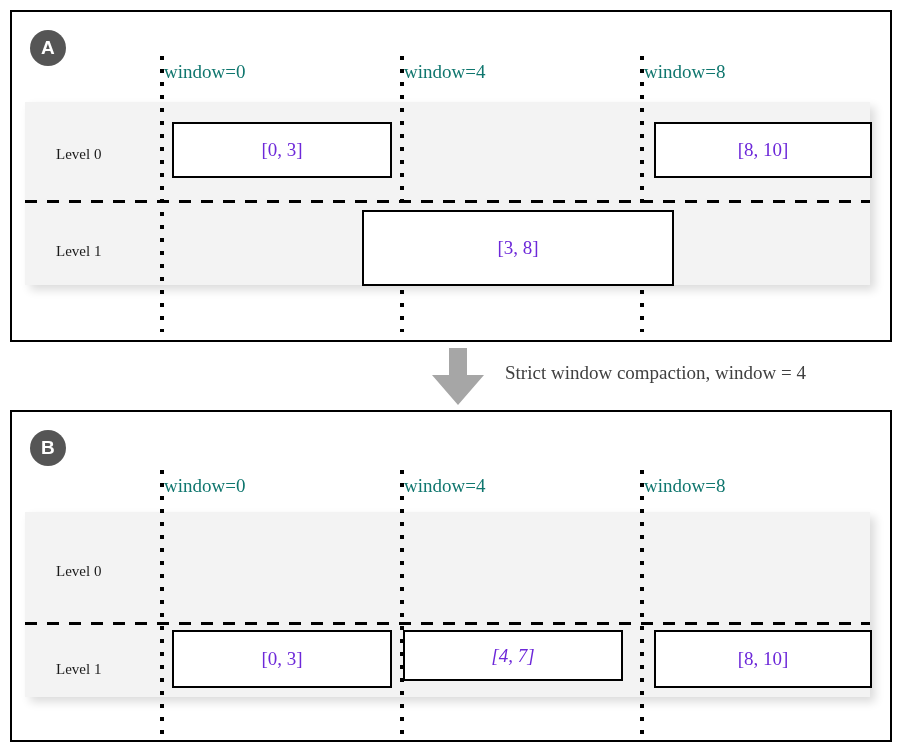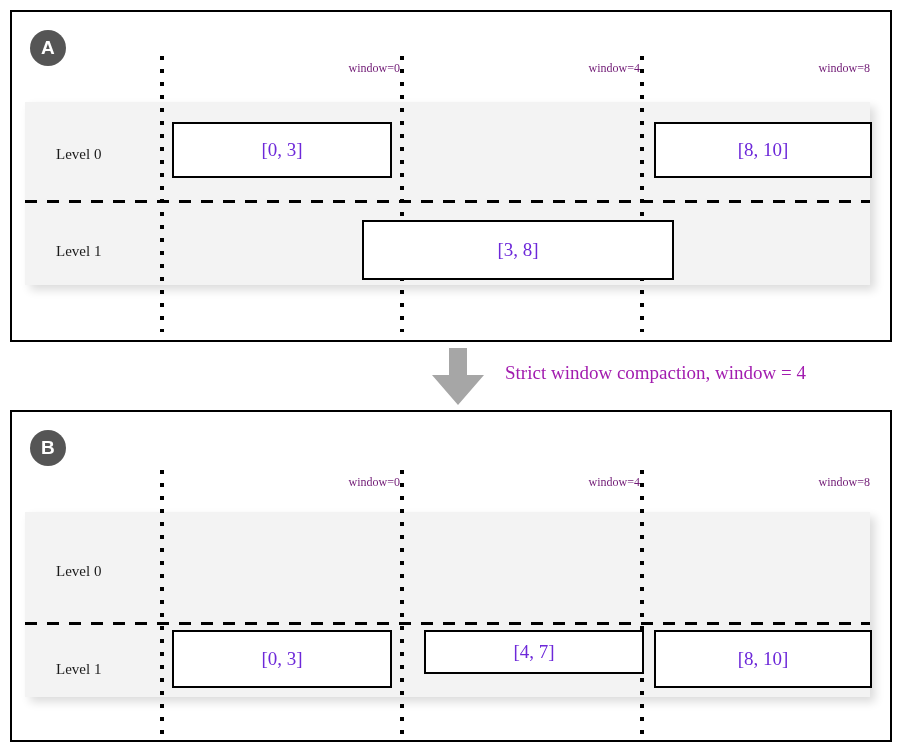--- a/index.html
+++ b/index.html
@@ -69,24 +69,24 @@
     position: absolute;
     height: 3px;
     background-image: linear-gradient(to right, #000 0 12px, transparent 12px 22px);
     background-size: 22px 3px;
     background-repeat: repeat-x;
   }
 
   
   .collabel {
     position: absolute;
-    text-align: right;
-    font-size: 12px;
+    text-align: left;
+    font-size: 19px;
     line-height: 1;
-    color: #701a75;
+    color: #0f766e;
     white-space: nowrap;
   }
 
   
   .rowlabel {
     position: absolute;
     font-size: 15px;
     line-height: 1;
     color: #1a1a1a;
     white-space: nowrap;
@@ -113,21 +113,21 @@
     top: 348px;
     width: 60px;
     height: 58px;
   }
   #arrow-wrap svg { display: block; }
   #transition-caption {
     position: absolute;
     left: 505px;
     top: 362px;
     font-size: 19px;
-    color: #a21caf;
+    color: #404040;
     white-space: nowrap;
   }
 </style>
 </head>
 <body>
 
 <div id="root">
 
   <div class="panel" id="panel-a">
 
@@ -143,21 +143,21 @@
 
     <div class="collabel" style="left:152px; top:50px; width:236px;">window=0</div>
     <div class="collabel" style="left:392px; top:50px; width:236px;">window=4</div>
     <div class="collabel" style="left:632px; top:50px; width:226px;">window=8</div>
 
     <div class="rowlabel" style="left:44px; top:135px;">Level 0</div>
     <div class="rowlabel" style="left:44px; top:232px;">Level 1</div>
 
     <div class="ivbox" style="left:160px; top:110px; width:220px; height:56px;">[0, 3]</div>
     <div class="ivbox" style="left:642px; top:110px; width:218px; height:56px;">[8, 10]</div>
-    <div class="ivbox" style="left:350px; top:208px; width:312px; height:60px;">[3, 8]</div>
+    <div class="ivbox" style="left:350px; top:198px; width:312px; height:76px;">[3, 8]</div>
   </div>
 
   <div id="arrow-wrap">
     <svg width="60" height="58" viewBox="0 0 60 58" aria-hidden="true">
       <polygon points="21,0 39,0 39,27 56,27 30,57 4,27 21,27" fill="#a6a6a6"></polygon>
     </svg>
   </div>
   <div id="transition-caption">Strict window compaction, window = 4</div>
 
   <div class="panel" id="panel-b">
@@ -173,17 +173,17 @@
     <div class="vline" style="left:628px; top:58px; width:4px; height:272px;"></div>
 
     <div class="collabel" style="left:152px; top:64px; width:236px;">window=0</div>
     <div class="collabel" style="left:392px; top:64px; width:236px;">window=4</div>
     <div class="collabel" style="left:632px; top:64px; width:226px;">window=8</div>
 
     <div class="rowlabel" style="left:44px; top:152px;">Level 0</div>
     <div class="rowlabel" style="left:44px; top:250px;">Level 1</div>
 
     <div class="ivbox" style="left:160px; top:218px; width:220px; height:58px;">[0, 3]</div>
-    <div class="ivbox" style="left:412px; top:218px; width:220px; height:44px;">[4, 7]</div>
+    <div class="ivbox" style="left:391px; top:218px; width:220px; height:51px;font-style:italic;">[4, 7]</div>
     <div class="ivbox" style="left:642px; top:218px; width:218px; height:58px;">[8, 10]</div>
   </div>
 
 </div>
 
 </body></html>

